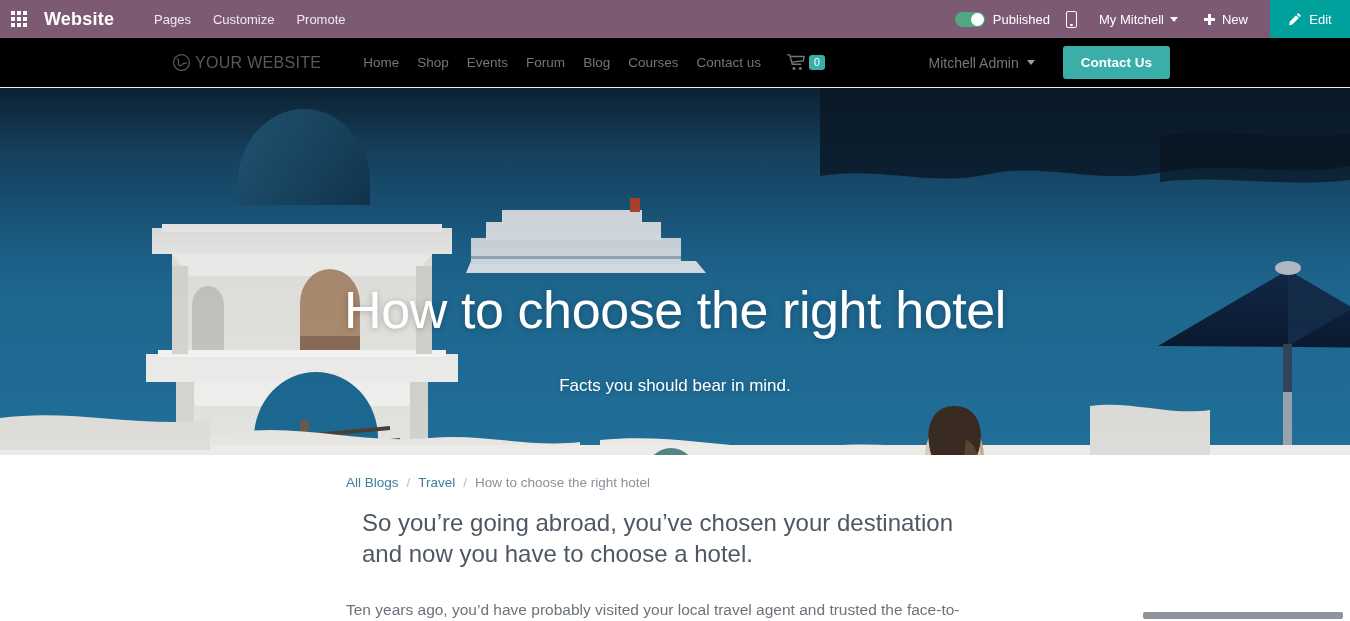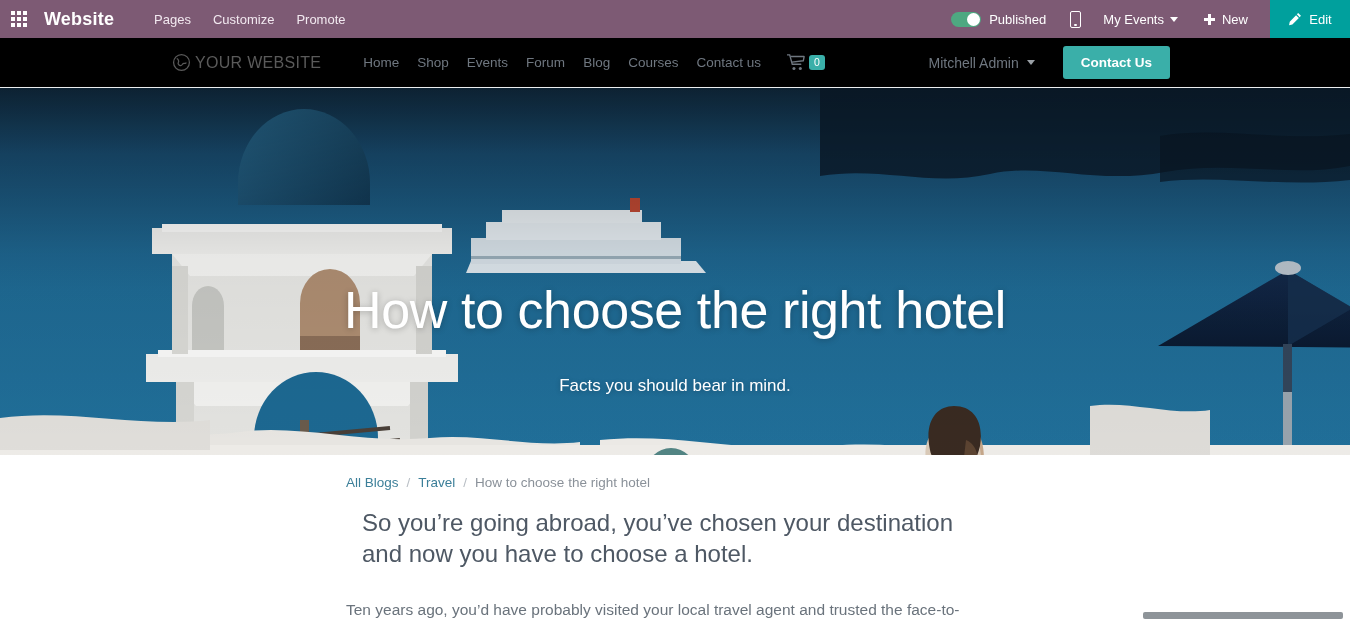--- a/index.html
+++ b/index.html
@@ -34,21 +34,21 @@
     font-size: 18px; font-weight: bold; color: #fff;
     margin-left: 6px; margin-right: 40px; letter-spacing: .2px;
   }
   .odoo-menu { display: flex; align-items: center; gap: 22px; }
   .odoo-menu a {
     color: #f2e9f0; font-size: 13px; text-decoration: none; cursor: pointer;
   }
   .odoo-right {
     margin-left: auto; display: flex; align-items: center; height: 38px;
   }
-  .pub-toggle { display: flex; align-items: center; gap: 8px; margin-right: 20px; cursor: pointer; }
+  .pub-toggle { display: flex; align-items: center; gap: 8px; margin-right: 12px; cursor: pointer; }
   .switch {
     width: 30px; height: 15px; border-radius: 8px; background: #4ea881;
     position: relative; display: inline-block;
   }
   .switch::after {
     content: ""; position: absolute; right: 1px; top: 1px;
     width: 13px; height: 13px; border-radius: 50%; background: #ffffff;
   }
   .pub-label { font-size: 13px; color: #ffffff; }
   .phone-ico {
@@ -186,21 +186,21 @@
   <div class="odoo-right">
 
     <div class="pub-toggle">
       <span class="switch"></span>
       <span class="pub-label">Published</span>
     </div>
 
     <div class="phone-ico"></div>
 
     <div class="mywebsite">
-      <span>My Events</span>
+      <span>My Mitchell</span>
       <span class="caret"></span>
     </div>
 
     <div class="newbtn">
       <span class="plus"></span>
       <span>New</span>
     </div>
 
     <div class="editbtn">
       <svg width="14" height="14" viewBox="0 0 16 16">

